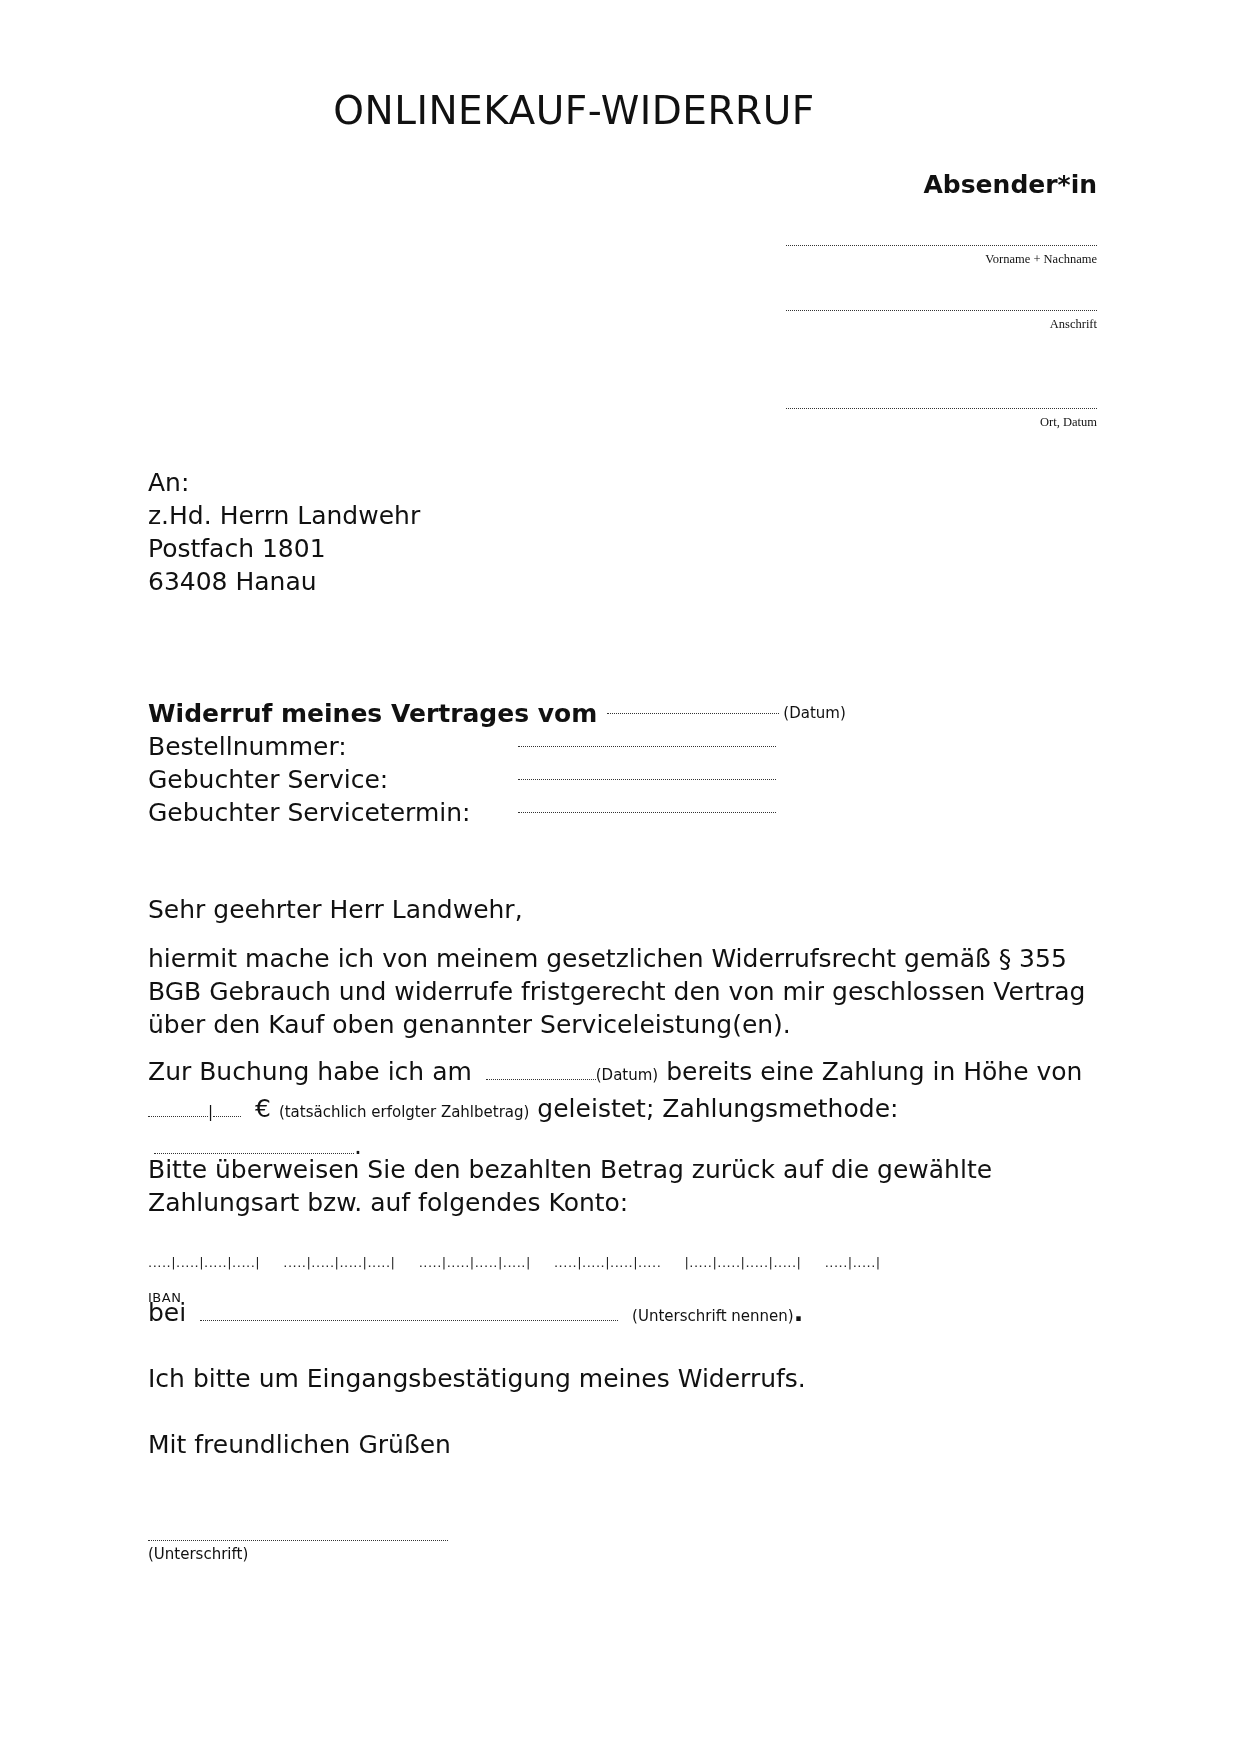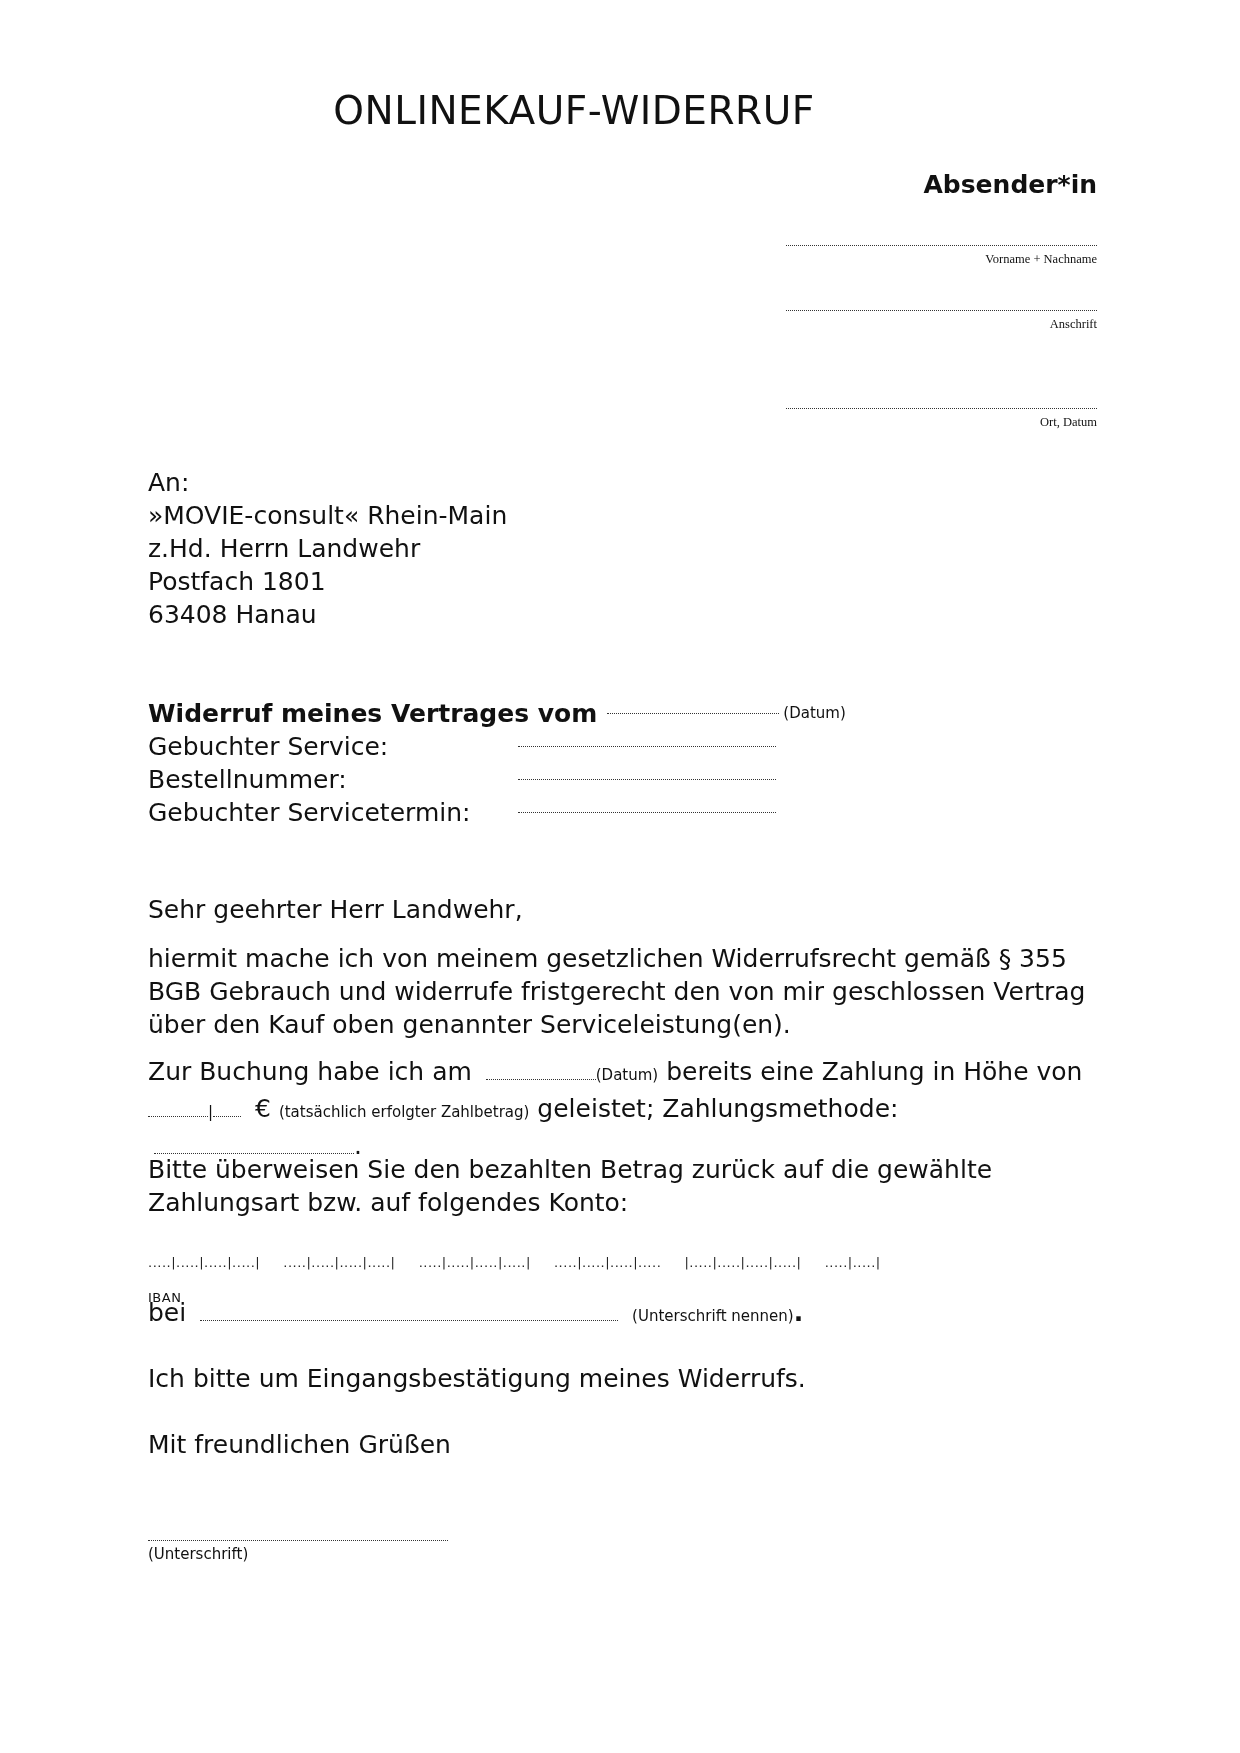--- a/index.html
+++ b/index.html
@@ -36,38 +36,37 @@
   <div class="dotline"></div>
   <div class="cap">Anschrift</div>
 </div>
 <div class="abs sender-field" style="top:408px;">
   <div class="dotline"></div>
   <div class="cap">Ort, Datum</div>
 </div>
 
 <div class="abs addr">
   <div>An:</div>
-  <div>»MOVIE-consult« Rhein-Main</div>
   <div>z.Hd. Herrn Landwehr</div>
   <div>Postfach 1801</div>
   <div>63408 Hanau</div>
 </div>
 
 <div class="abs subj">
   <div class="row">
     <span style="font-weight:bold;">Widerruf meines Vertrages vom</span>
     <span class="dl" style="width:172px; margin-left:10px;"></span>
     <span class="small" style="margin-left:4px;">(Datum)</span>
   </div>
   <div class="row">
-    <span class="lbl">Gebuchter Service:</span>
+    <span class="lbl">Bestellnummer:</span>
     <span class="dl" style="width:258px;"></span>
   </div>
   <div class="row">
-    <span class="lbl">Bestellnummer:</span>
+    <span class="lbl">Gebuchter Service:</span>
     <span class="dl" style="width:258px;"></span>
   </div>
   <div class="row">
     <span class="lbl">Gebuchter Servicetermin:</span>
     <span class="dl" style="width:258px;"></span>
   </div>
 </div>
 
 <div class="abs para" style="top:893px;">Sehr geehrter Herr Landwehr,</div>
 

